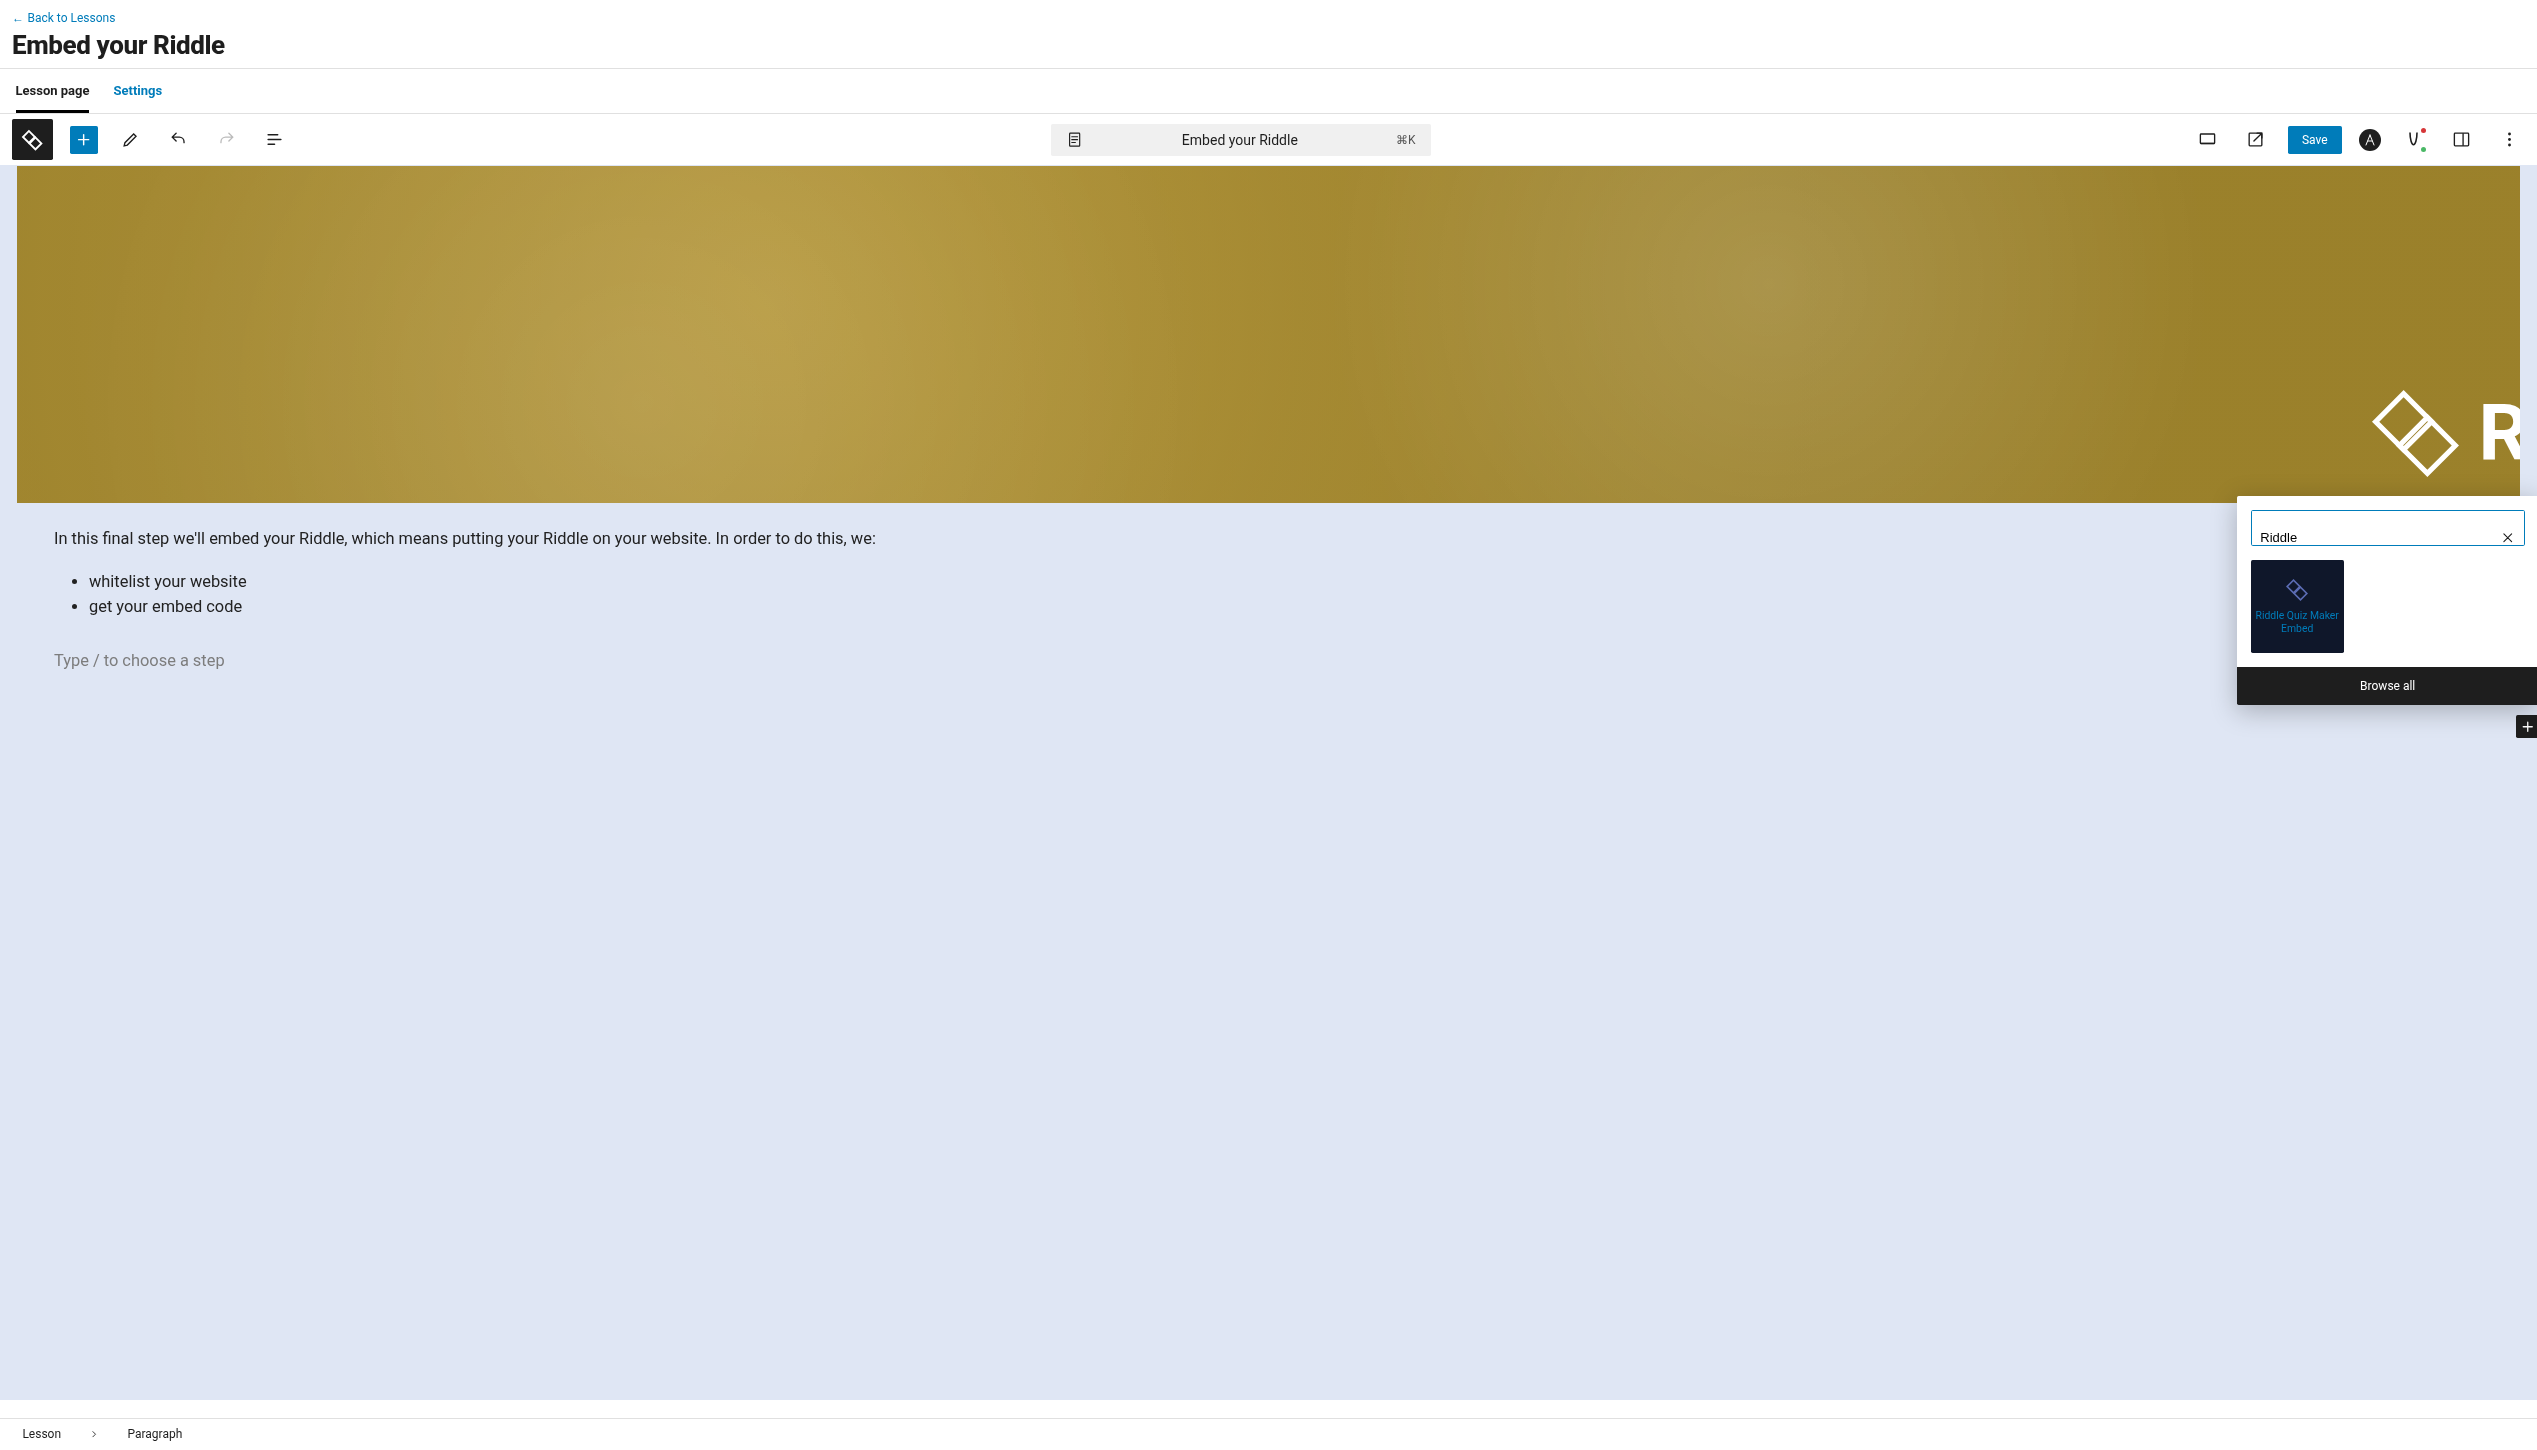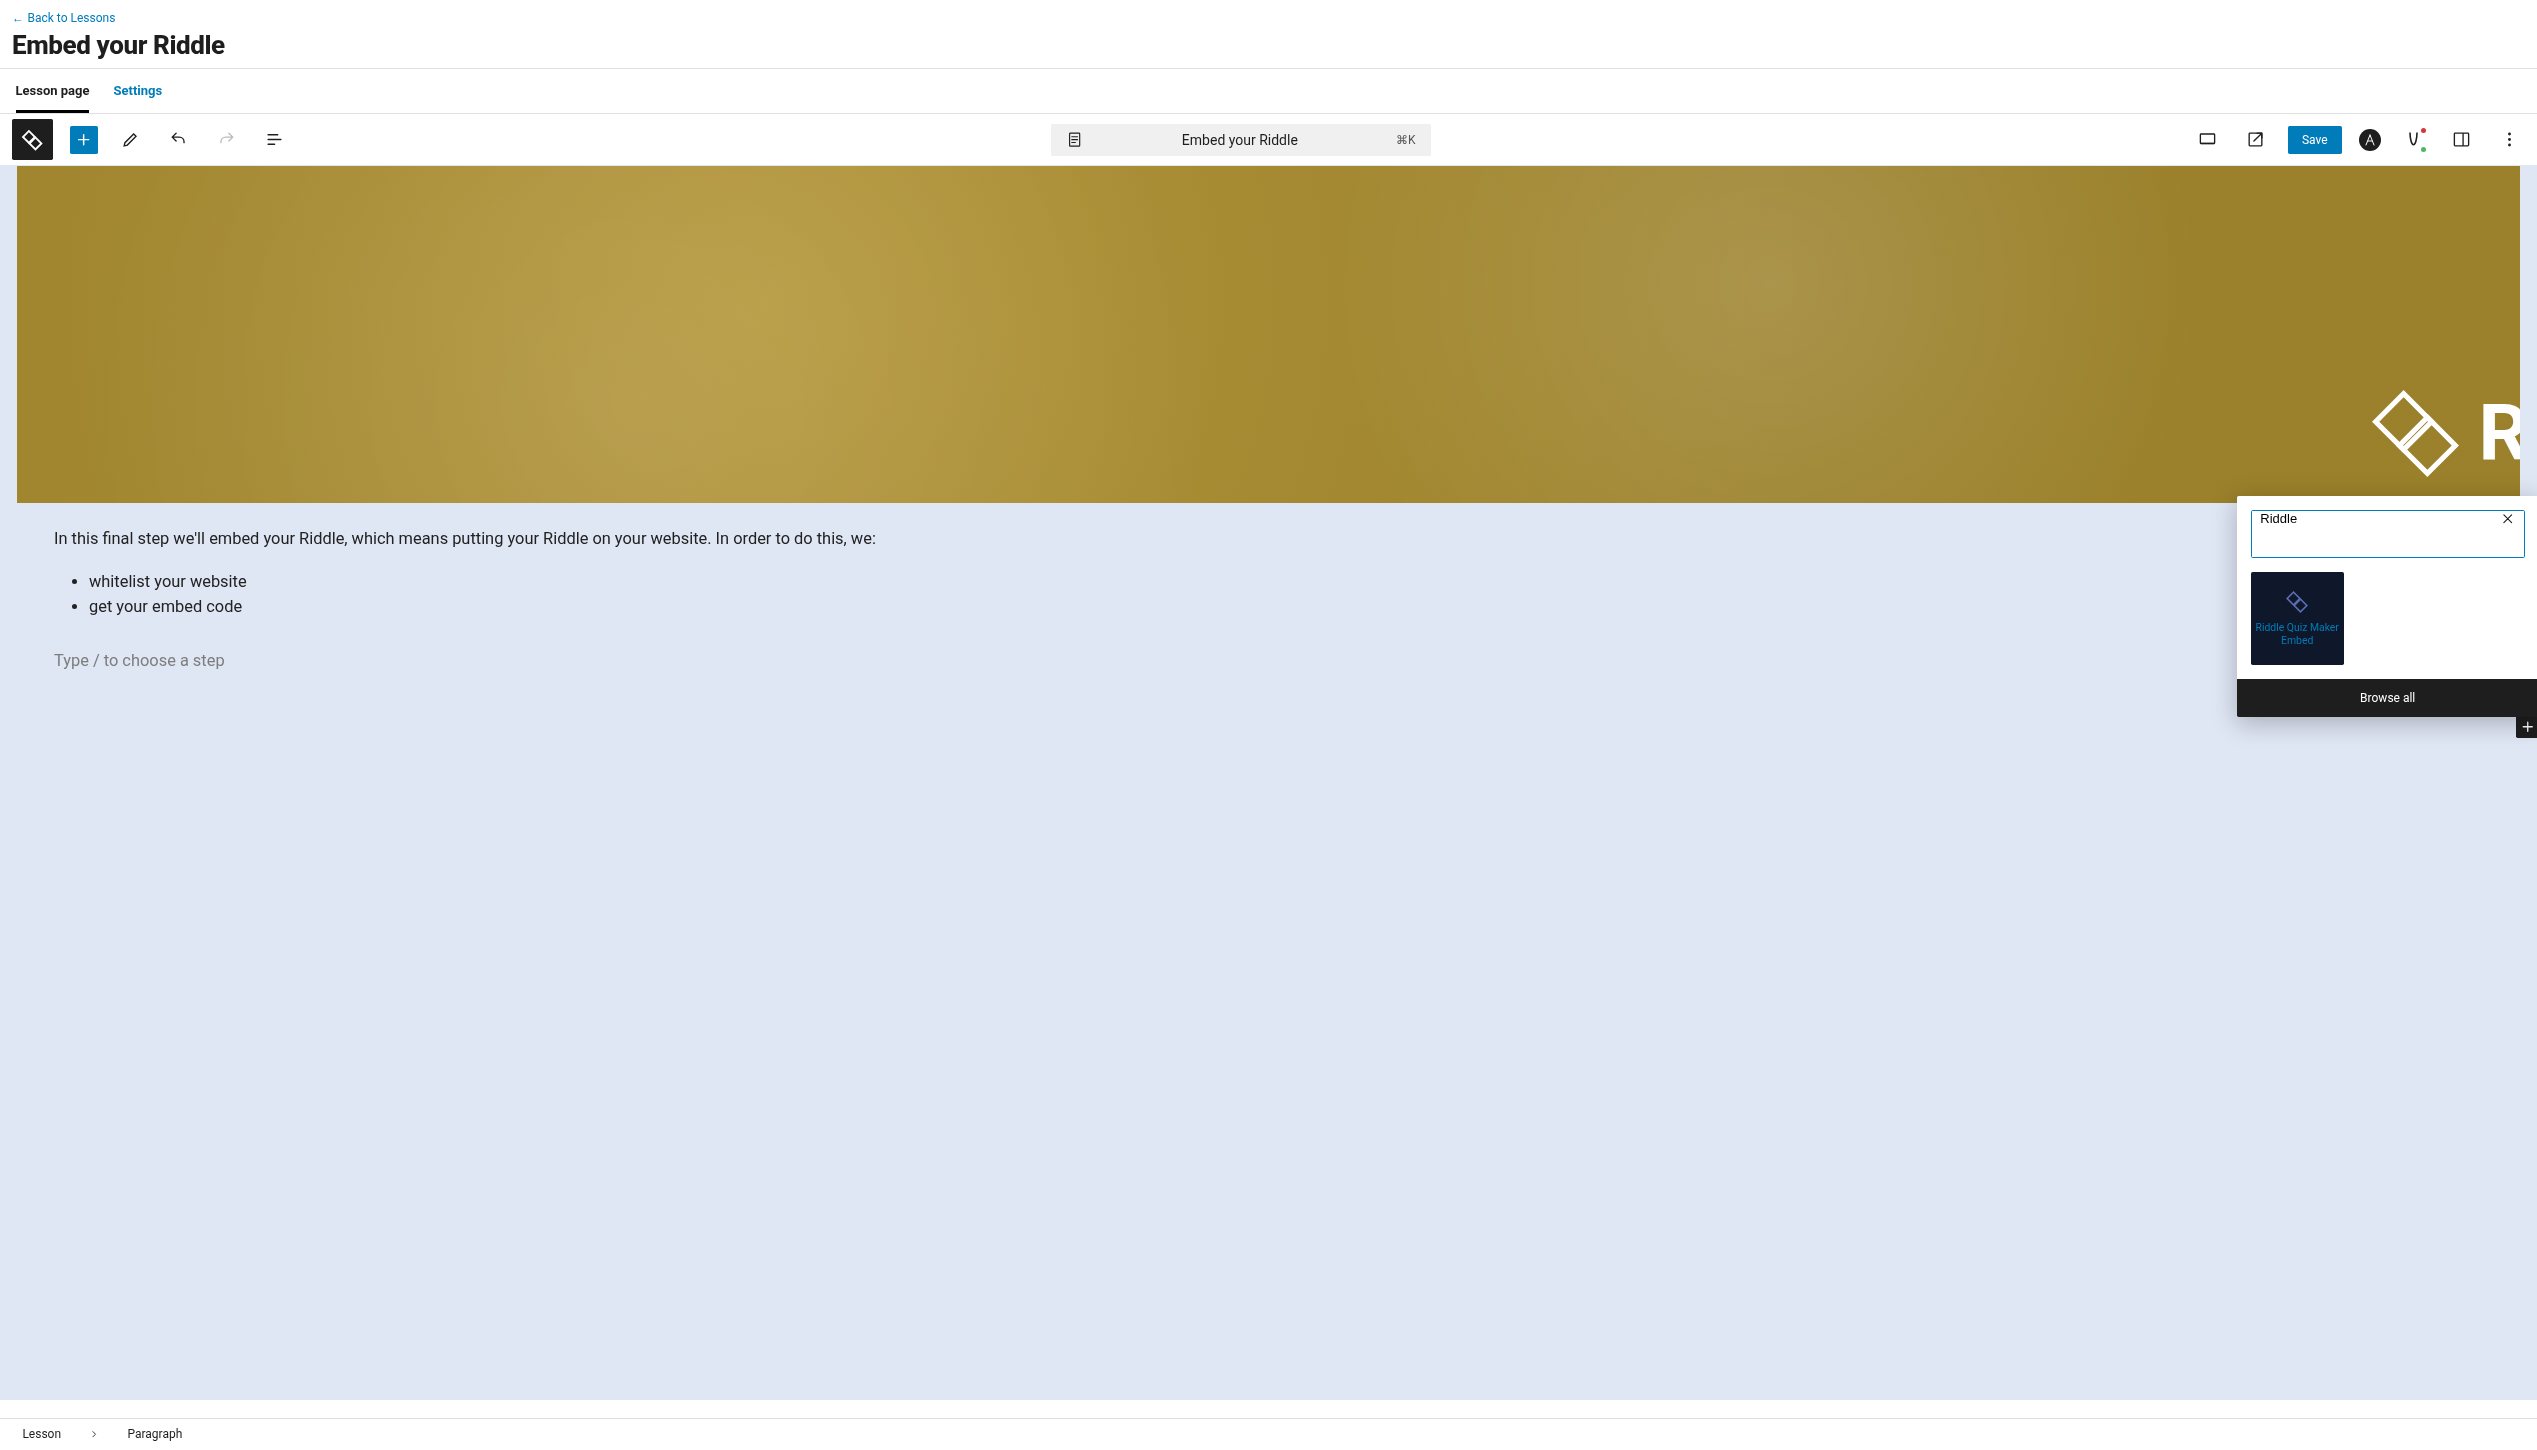--- a/index.html
+++ b/index.html
@@ -147,23 +147,23 @@
   .inserter-popover {
     position:absolute;
     width: 302px;
     background:#fff;
     border-radius:1.7px;
     box-shadow:0 5.2px 26px rgba(0,0,0,0.25);
     z-index:50;
   }
   .inserter-search-wrap { padding:14px; }
   .inserter-search {
-    display:flex;align-items:flex-start;
+    display:flex;align-items:flex-end;
     border:1.3px solid #007cba; border-radius:1.7px;
-    padding:0 8.6px;height:48px;
+    padding:0 8.6px;height:36px;
   }
   .inserter-search input {
     border:none;outline:none;flex:1;font-size:13px;background:transparent;
   }
   .inserter-results {
     padding:0 14px 14px 14px;
     display:flex;gap:8.6px;
   }
   .result-card {
     width:93px;height:93px;border:0.9px solid transparent;border-radius:1.7px;

